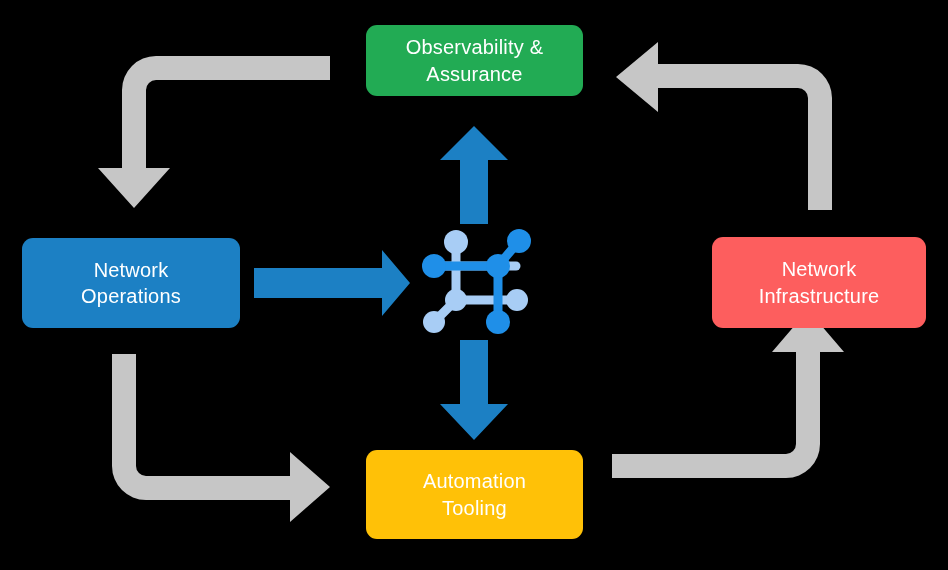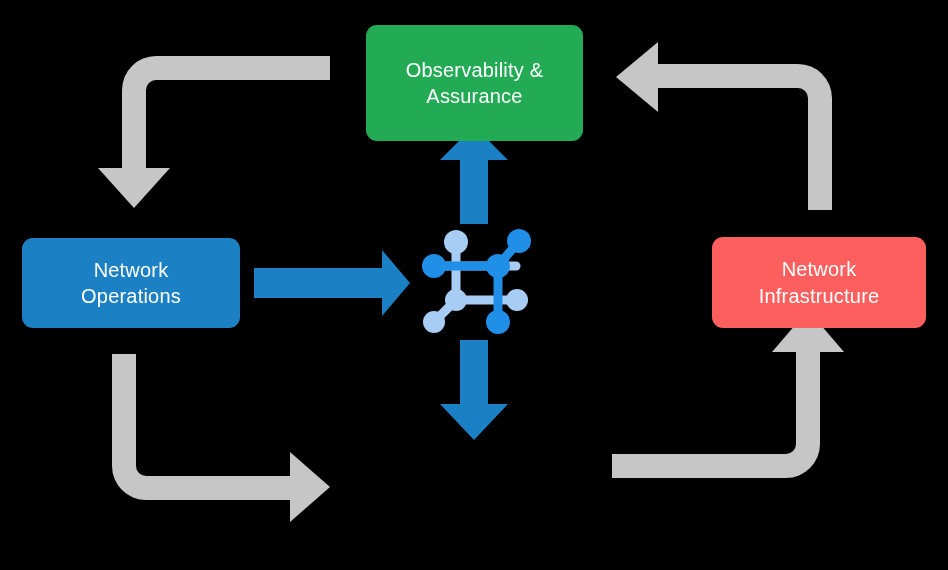--- a/index.html
+++ b/index.html
@@ -42,21 +42,21 @@
     padding: 4px 10px;
   }
   .node-label {
     display: block;
     white-space: pre-line;
   }
   #box-observability {
     left: 366px;
     top: 25px;
     width: 217px;
-    height: 116px;
+    height: 71px;
     background: #22ab54;
   }
   #box-network-operations {
     left: 22px;
     top: 238px;
     width: 218px;
     height: 90px;
     background: #1c80c4;
   }
   #box-network-infrastructure {
@@ -228,14 +228,18 @@
   <div class="node-box" id="box-network-operations">
     <span class="node-label">Network
 Operations</span>
   </div>
 
   <div class="node-box" id="box-network-infrastructure">
     <span class="node-label">Network
 Infrastructure</span>
   </div>
 
+  <div class="node-box" id="box-automation-tooling">
+    <span class="node-label">Automation
+Tooling</span>
+  </div>
 
 </div>
 
 </body></html>

